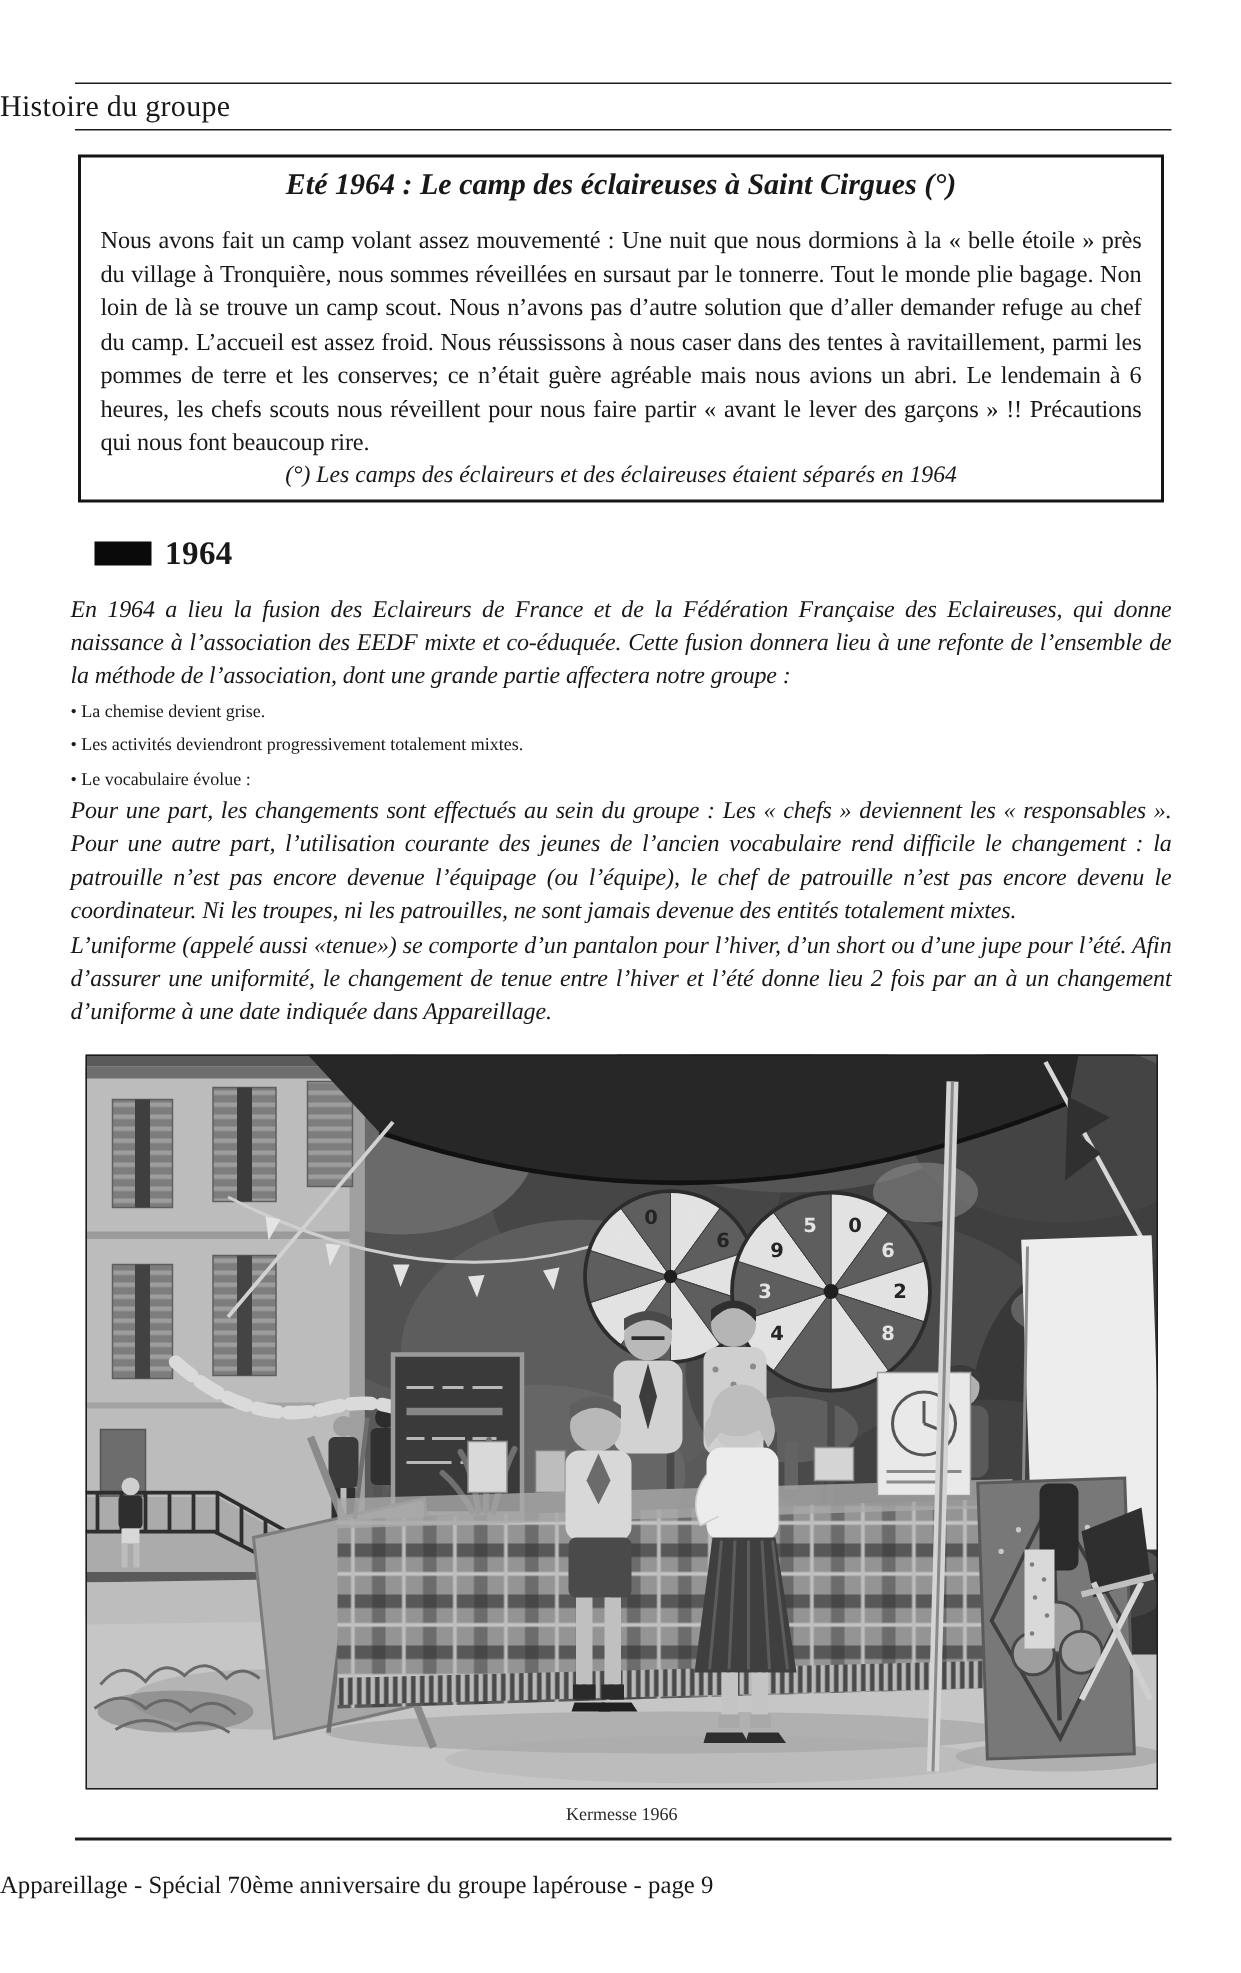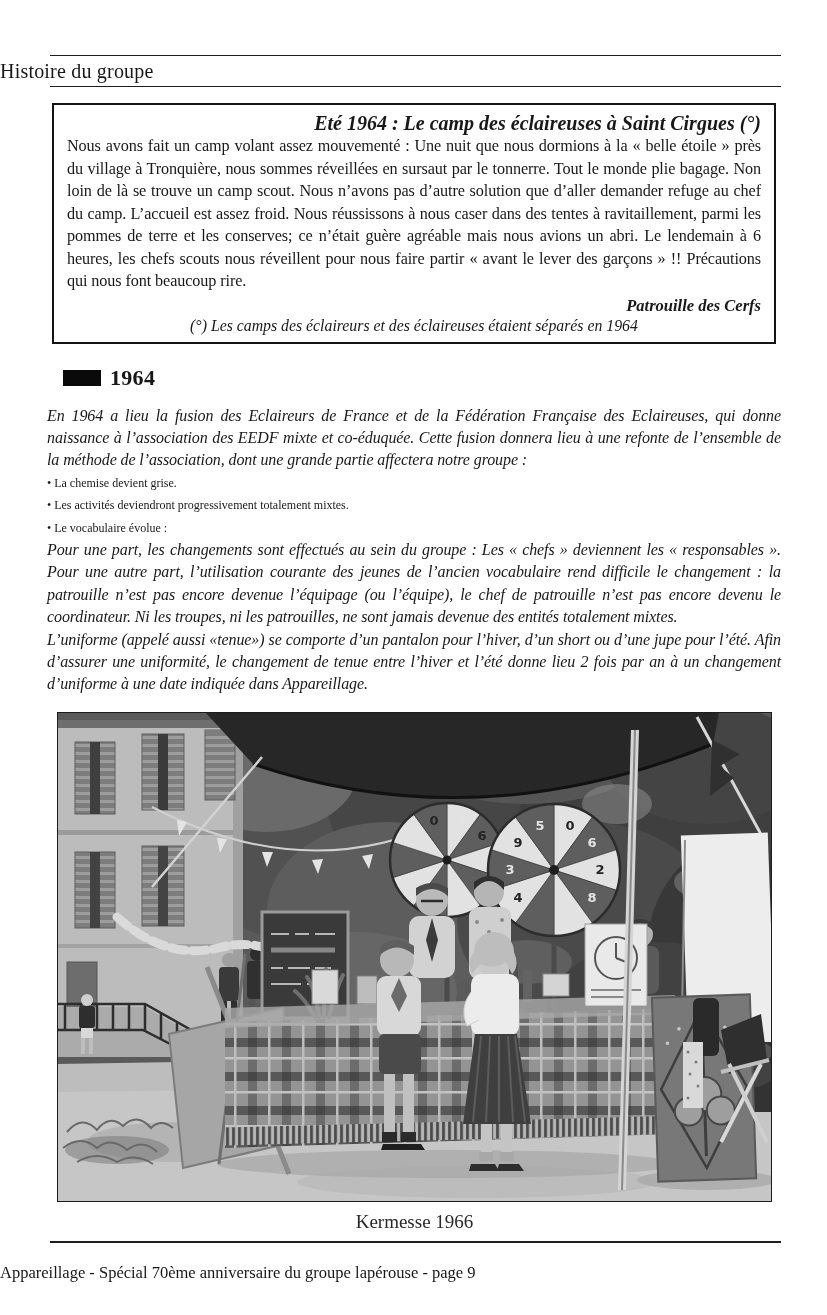--- a/index.html
+++ b/index.html
@@ -3,54 +3,53 @@
 <meta charset="utf-8">
 <style>
   html,body{margin:0;padding:0;background:#ffffff;}
   body{width:827px;height:1315px;position:relative;overflow:hidden;
        font-family:"Liberation Serif","DejaVu Serif",serif;color:#181818;}
   .rule{border:0;border-top:2px solid #1d1d1d;margin:0 46px 0 50px;}
   .rule.thin{border-top-width:1.5px;}
   #top-rule{margin-top:55px;}
   .header-title{margin:0 58px 0 0;text-align:left;font-size:20px;line-height:30px;letter-spacing:.2px;}
   .story-box{margin:16px 51px 0 52px;border:2px solid #141414;padding:5px 13px 7px;}
-  .story-title{text-align:right;font-size:20px;font-weight:bold;font-style:italic;margin:2px 0 0;}
+  .story-title{text-align:center;font-size:20px;font-weight:bold;font-style:italic;margin:2px 0 14px;}
   .story-body{font-size:16.2px;line-height:22.5px;text-align:justify;letter-spacing:-.1px;}
   .story-sign{text-align:right;font-weight:bold;font-style:italic;font-size:16.5px;margin-top:3px;}
   .story-note{text-align:center;font-style:italic;font-size:15.8px;margin-top:1px;}
   .heading-row{margin:21px 46px 0 47px;display:flex;align-items:center;padding-left:16px;}
   .black-bar{width:38px;height:16px;background:#0a0a0a;margin-right:9px;}
   .heading-text{font-size:22px;font-weight:bold;letter-spacing:.3px;}
   .bodytext{margin:0 46px 0 47px;font-size:16px;line-height:22.4px;text-align:justify;letter-spacing:-.1px;font-style:italic;}
   p.bodytext{margin-top:0;margin-bottom:0;}
   #intro{margin-top:14px;}
   ul.bullets{list-style:none;padding:0;margin:0 46px 0 47px;}
   ul.bullets li{font-size:12px;line-height:22.4px;}
   ul.bullets li::before{content:"\2022\00a0";}
   figure{margin:16px 0 0 57px;width:715px;}
   figure svg{display:block;background:#dcdcdc;}
-  figcaption{text-align:center;font-size:19px;margin-top:9px;color:#2a2a2a;}
+  figcaption{text-align:center;font-size:12px;margin-top:9px;color:#2a2a2a;}
   #footer-rule{margin-top:8px;border-top-width:2.5px;}
   .footer-text{font-size:16.5px;margin-top:20px;}
   
   .wl{fill:#e2e2e2;stroke:#3a3a3a;stroke-width:.6;}
   .wd{fill:#5e5e5e;stroke:#3a3a3a;stroke-width:.6;}
   .wnum{font-family:"DejaVu Sans",sans-serif;font-weight:bold;font-size:13px;text-anchor:middle;}
 </style>
 </head>
 <body>
 
 <hr class="rule thin" id="top-rule">
 <div class="header-title">Histoire du groupe</div>
 <hr class="rule thin">
 
 <section class="story-box">
   <div class="story-title">Eté 1964 : Le camp des éclaireuses à Saint Cirgues (°)</div>
   <div class="story-body">Nous avons fait un camp volant assez mouvementé : Une nuit que nous dormions à la « belle étoile » près du village à Tronquière, nous sommes réveillées en sursaut par le tonnerre. Tout le monde plie bagage. Non loin de là se trouve un camp scout. Nous n’avons pas d’autre solution que d’aller demander refuge au chef du camp. L’accueil est assez froid. Nous réussissons à nous caser dans des tentes à ravitaillement, parmi les pommes de terre et les conserves; ce n’était guère agréable mais nous avions un abri. Le lendemain à 6 heures, les chefs scouts nous réveillent pour nous faire partir « avant le lever des garçons » !! Précautions qui nous font beaucoup rire.</div>
-  <div class="story-sign">Patrouille des Cerfs</div>
   <div class="story-note">(°) Les camps des éclaireurs et des éclaireuses étaient séparés en 1964</div>
 </section>
 
 <div class="heading-row">
   <span class="black-bar"></span>
   <span class="heading-text">1964</span>
 </div>
 
 <p class="bodytext" id="intro">En 1964 a lieu la fusion des Eclaireurs de France et de la Fédération Française des Eclaireuses, qui donne naissance à l’association des EEDF mixte et co-éduquée. Cette fusion donnera lieu à une refonte de l’ensemble de la méthode de l’association, dont une grande partie affectera notre groupe :</p>
 <ul class="bullets">

